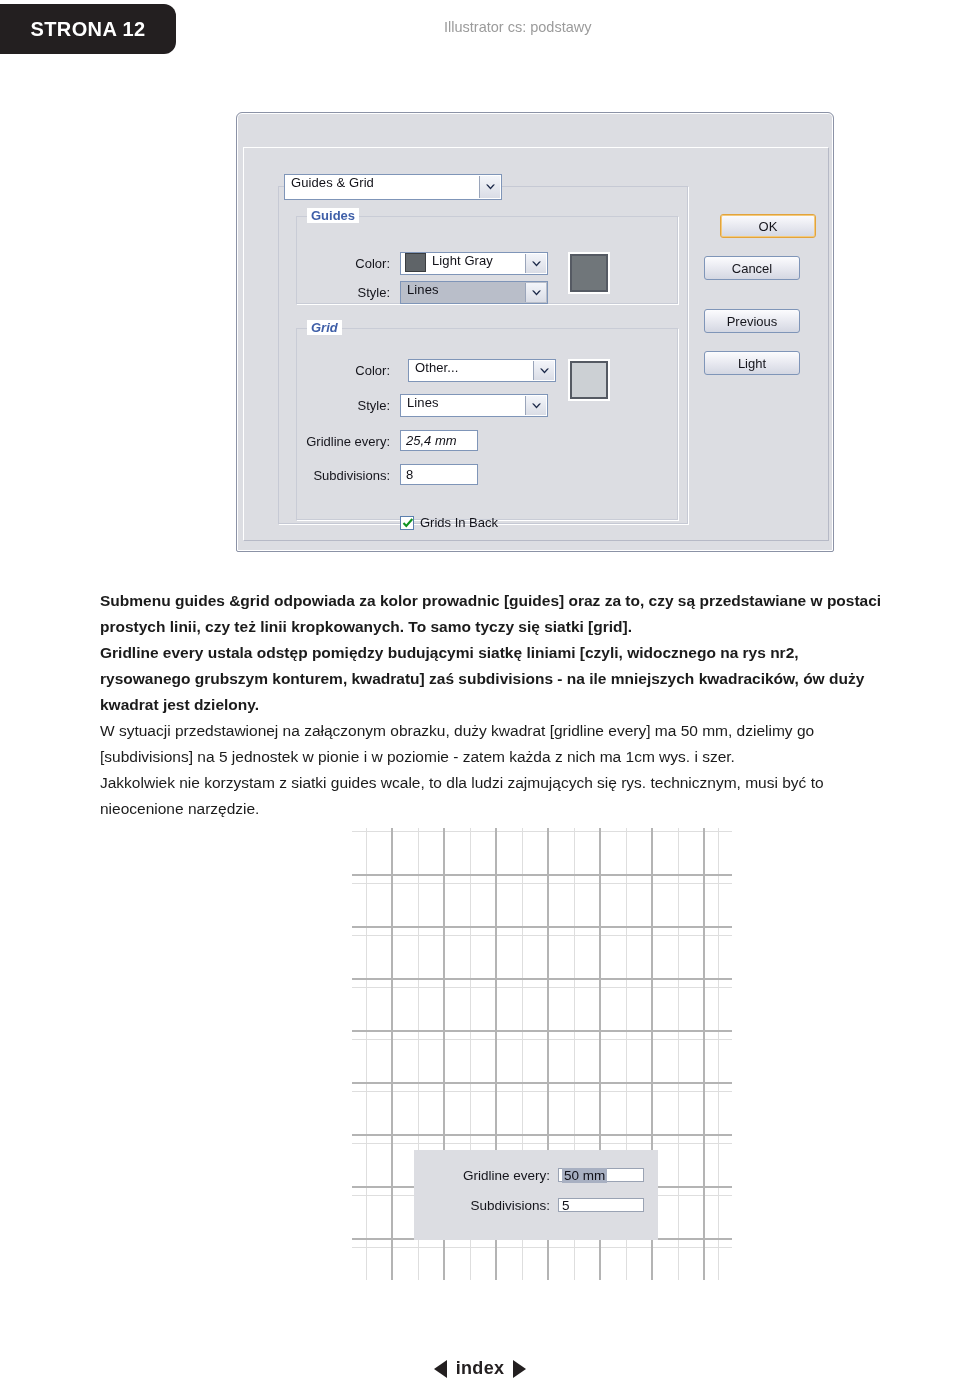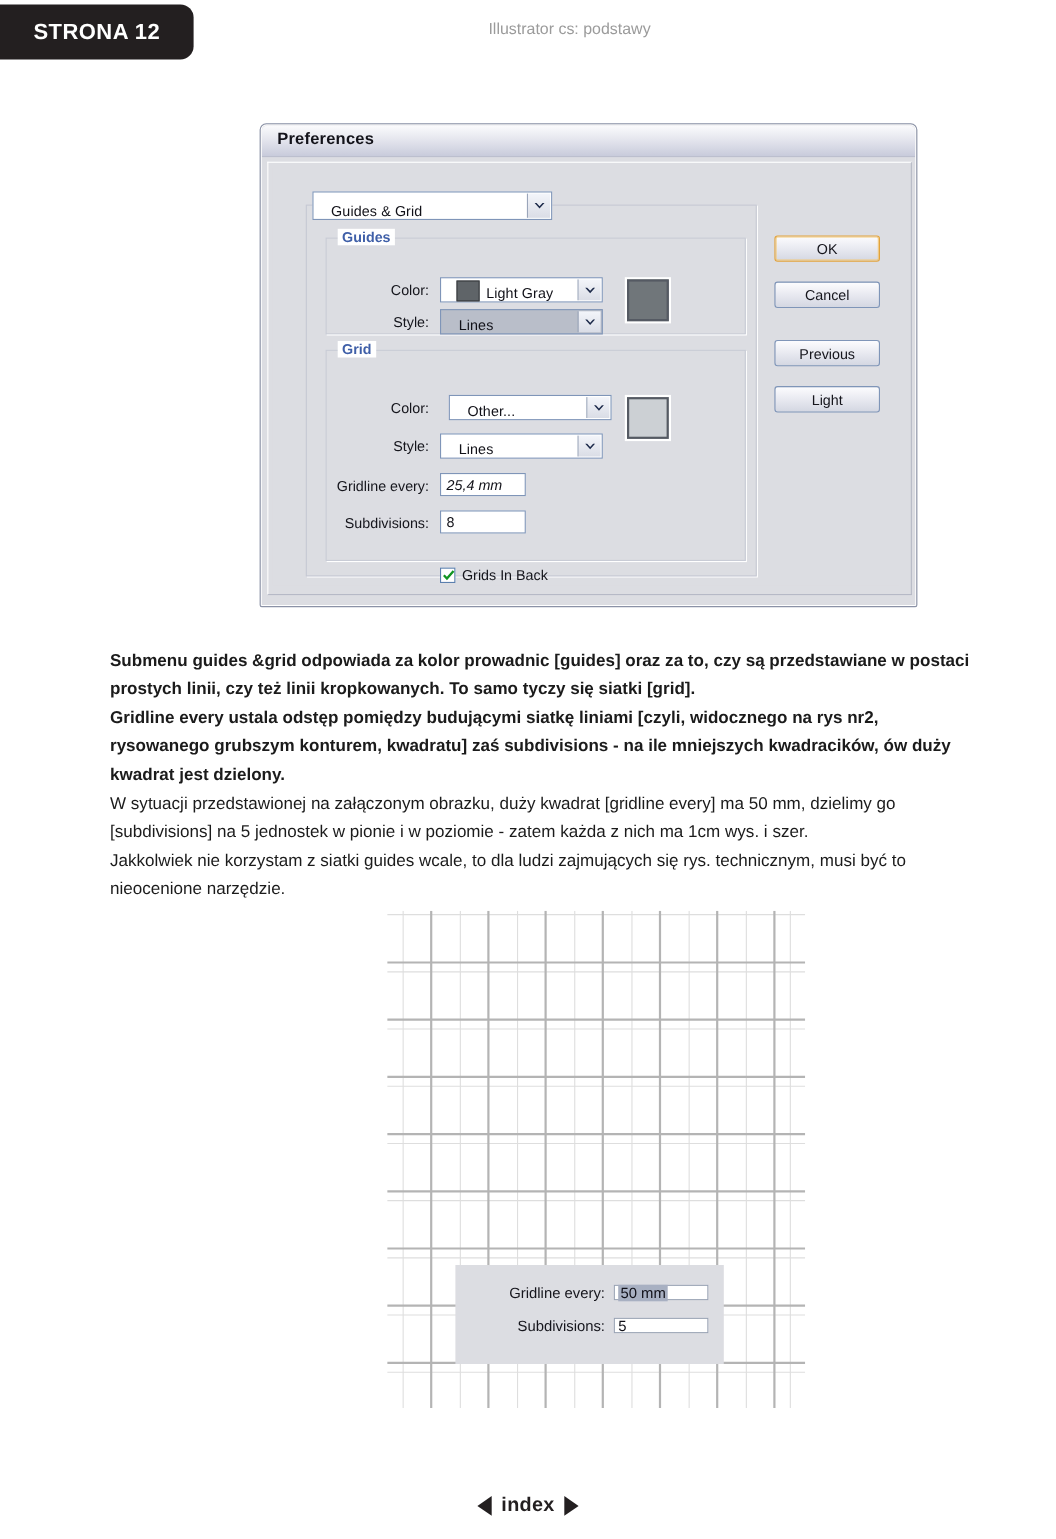--- a/index.html
+++ b/index.html
@@ -115,22 +115,21 @@
     height: 26px;
   }
 
   
   .combo {
     position: absolute;
     background: #ffffff;
     border: 1px solid #7f95b8;
     box-sizing: border-box;
     display: flex;
-    align-items: flex-end;
-    padding-left: 10px;
+    align-items: flex-start;
   }
   .combo.disabled { background: #b9bec9; }
   .combo .combo-text {
     font-size: 13px;
     color: #111118;
     padding-left: 6px;
     white-space: nowrap;
     letter-spacing: 0.1px;
   }
   .combo .combo-arrow {
@@ -330,23 +329,20 @@
 <body>
 
 <div class="header-band">
   <div class="page-tag">STRONA 12</div>
   <div class="header-subtitle">Illustrator cs: podstawy</div>
 </div>
 
 <div class="dialog-wrap">
   <div class="dlg">
 
-    <div class="dlg-titlebar">
-      <div class="dlg-title">Preferences</div>
-    </div>
 
     <div class="dlg-body">
       <div class="dlg-inner">
 
         <div class="pane-left"></div>
 
         <div class="combo combo-top">
           <span class="combo-text">Guides &amp; Grid</span>
           <span class="combo-arrow">
             <svg width="11" height="8" viewBox="0 0 11 8">
@@ -377,21 +373,21 @@
           <span class="combo-text">Lines</span>
           <span class="combo-arrow">
             <svg width="11" height="8" viewBox="0 0 11 8">
                 <path d="M1 1.5 L5.5 6.5 L10 1.5 L8.2 1.5 L5.5 4.4 L2.8 1.5 Z" fill="#1d2a4a"></path>
               </svg>
           </span>
         </div>
 
         <div class="swatch-box" style="left:322px; top:102px; background:#70767a;"></div>
 
-        <div class="groupbox" style="left:48px; top:166px; width:380px; height:190px;">
+        <div class="groupbox" style="left:48px; top:176px; width:380px; height:190px;font-style:italic;">
           <span class="group-legend">Grid</span>
         </div>
 
         <div class="field-label" style="left:68px; top:211px; width:74px;"><span>Color:</span></div>
 
         <div class="combo" style="left:160px; top:207px; width:148px; height:23px;">
           <span class="combo-text">Other...</span>
           <span class="combo-arrow">
             <svg width="11" height="8" viewBox="0 0 11 8">
                 <path d="M1 1.5 L5.5 6.5 L10 1.5 L8.2 1.5 L5.5 4.4 L2.8 1.5 Z" fill="#1d2a4a"></path>
@@ -424,21 +420,21 @@
 
         <div class="checkrow" style="left:152px; top:363px;">
           <span class="checkbox">
             <svg width="12" height="12" viewBox="0 0 12 12">
                 <path d="M1.5 6 L4.3 9 L10.3 2" stroke="#119422" stroke-width="2.1" fill="none"></path>
               </svg>
           </span>
           <span class="check-label">Grids In Back</span>
         </div>
 
-        <div class="btn default" style="left:456px; top:62px;">
+        <div class="btn default" style="left:472px; top:62px;">
           <span>OK</span>
         </div>
         <div class="btn" style="left:456px; top:104px;">
           <span>Cancel</span>
         </div>
         <div class="btn" style="left:456px; top:157px;">
           <span>Previous</span>
         </div>
         <div class="btn" style="left:456px; top:199px;">
           <span>Light</span>

